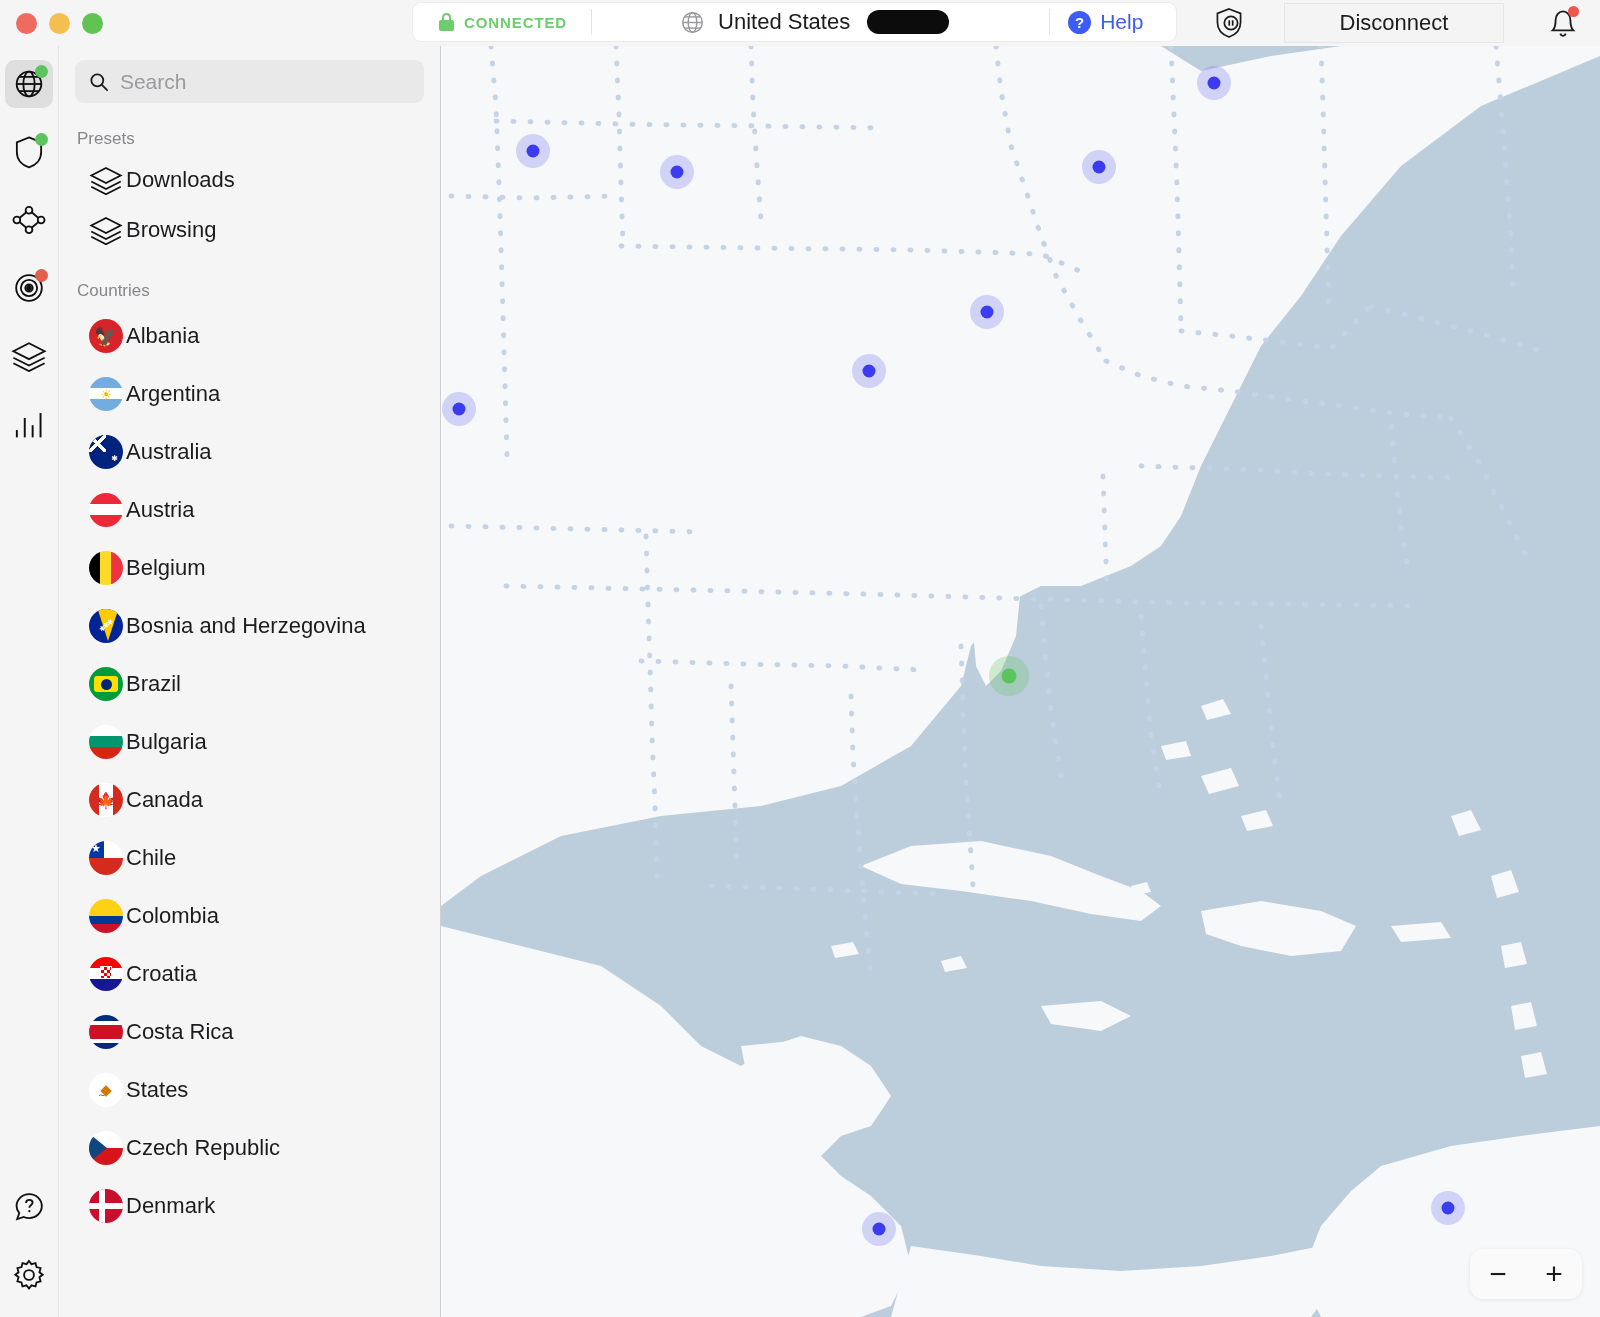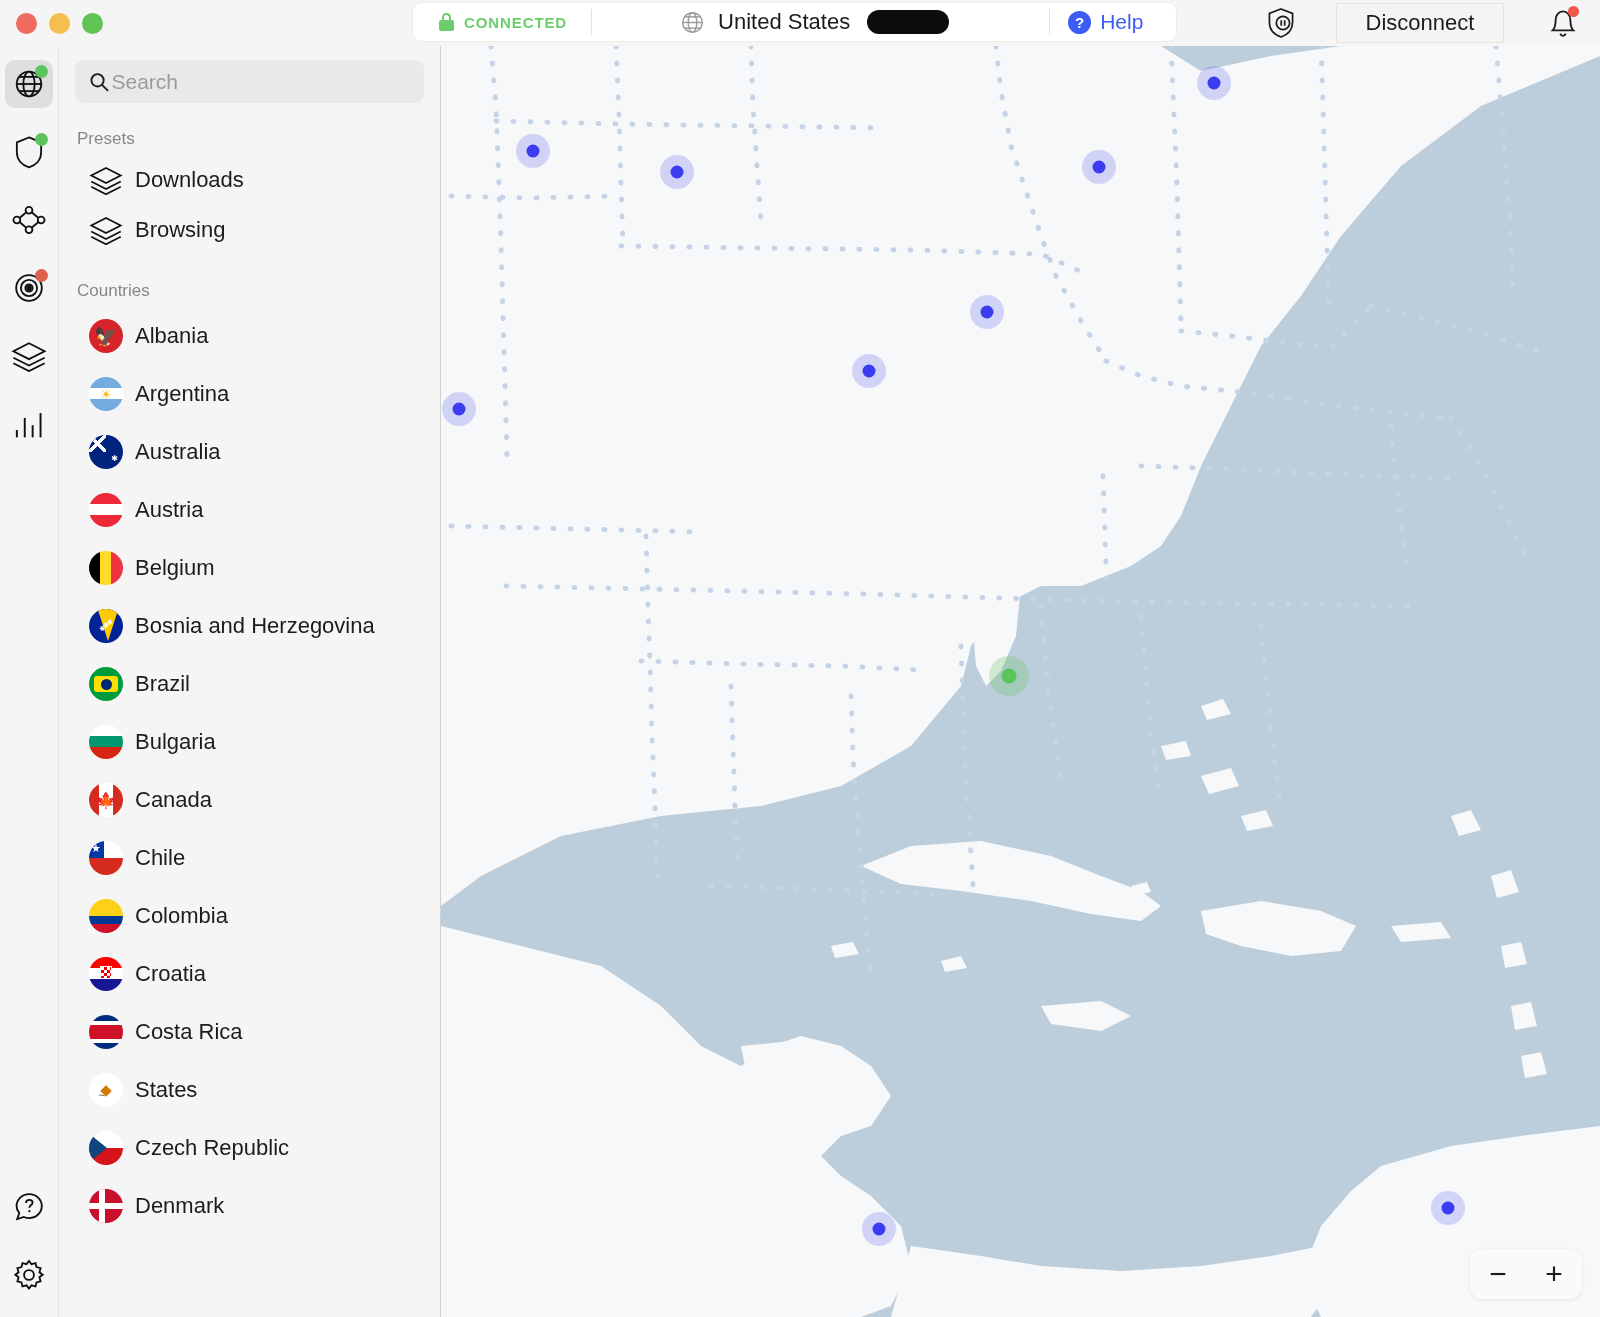--- a/index.html
+++ b/index.html
@@ -39,21 +39,21 @@
   .redaction { width: 82px; height: 24px; background: #0c0c0c; border-radius: 13px; margin-left: 4px; }
   .seg-help { display: flex; align-items: center; gap: 9px; }
   .help-badge {
     width: 23px; height: 23px; border-radius: 50%; background: #3c5cf5; color: #fff;
     font-size: 15px; font-weight: 700; display: flex; align-items: center; justify-content: center;
   }
   .help-link { color: #3c5cf5; font-size: 21px; }
 
   .pause-shield { margin-left: 78px; width: 30px; height: 32px; display: block; }
   .disconnect-btn {
-    margin-left: 40px; width: 168px; height: 40px; border-radius: 0;
+    margin-left: 40px; width: 220px; height: 40px; border-radius: 0;
     background: #f4f4f4; border: 1px solid #e6e6e6; color: #1c1c1e;
     font-size: 22px; font-family: inherit; display:flex; align-items:center; justify-content:center;
     cursor: pointer;
   }
   .bell-wrap { margin-left: 44px; position: relative; width: 30px; height: 32px; }
   .bell-dot { position: absolute; right: -1px; top: -1px; width: 11px; height: 11px; border-radius: 50%; background: #f0564a; }
 
   
   .body-row { flex: 1 1 auto; display: flex; min-height: 0; }
 
@@ -75,33 +75,33 @@
   .rail-bottom { position: absolute; bottom: 18px; left: 0; width: 100%; display: flex; flex-direction: column; align-items: center; gap: 20px; }
 
   
   .sidebar {
     width: 382px; flex: 0 0 382px; background: #f5f5f5;
     border-right: 1px solid #cfcfcf; display: flex; flex-direction: column;
     overflow: hidden; padding-top: 14px;
   }
   .searchbox {
     margin: 0 16px 0 16px; height: 43px; background: #e9e9ea; border-radius: 9px;
-    display: flex; align-items: center; gap: 2px; padding: 0 14px;
+    display: flex; align-items: center; gap: 11px; padding: 0 14px;
   }
   .search-input {
     border: none; background: transparent; outline: none; font-size: 21px;
     font-family: inherit; color: #1c1c1e; width: 100%;
   }
   .search-input::placeholder { color: #9b9b9e; }
 
   .sec-label { font-size: 17px; color: #87878b; padding: 26px 0 6px 18px; }
   .list { padding: 0 8px; }
   .row {
     display: flex; align-items: center; height: 50px; border-radius: 9px;
-    padding-left: 8px; gap: 12px; cursor: pointer; position: relative;
+    padding-left: 8px; gap: 3px; cursor: pointer; position: relative;
   }
   .row.selected { background: #dcdcdc; }
   .row-dot { position: absolute; left: 11px; width: 11px; height: 11px; border-radius: 50%; background: #5cc45c; }
   .layers-ico { width: 34px; height: 30px; flex: 0 0 34px; margin-left: 14px; }
   .row-label { font-size: 22px; color: #1c1c1e; white-space: nowrap; }
 
   .scroller { flex: 1 1 auto; overflow: hidden; }
   .flag { width: 34px; height: 34px; border-radius: 50%; flex: 0 0 34px; margin-left: 14px; overflow: hidden; position: relative; }
   .crow { height: 58px; }
 

